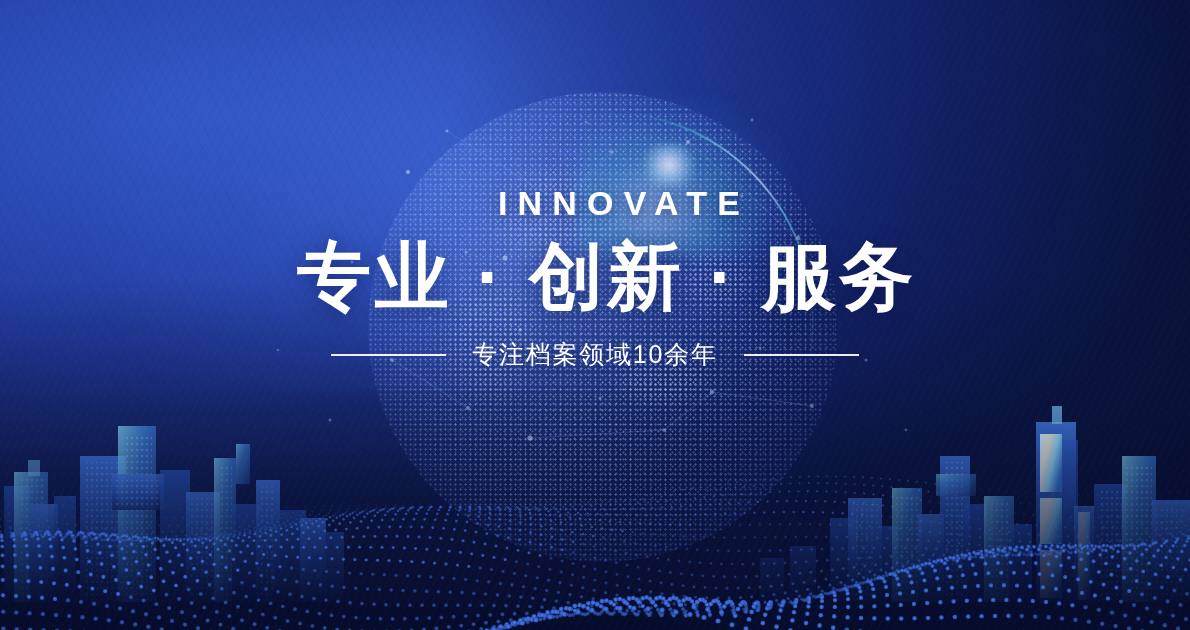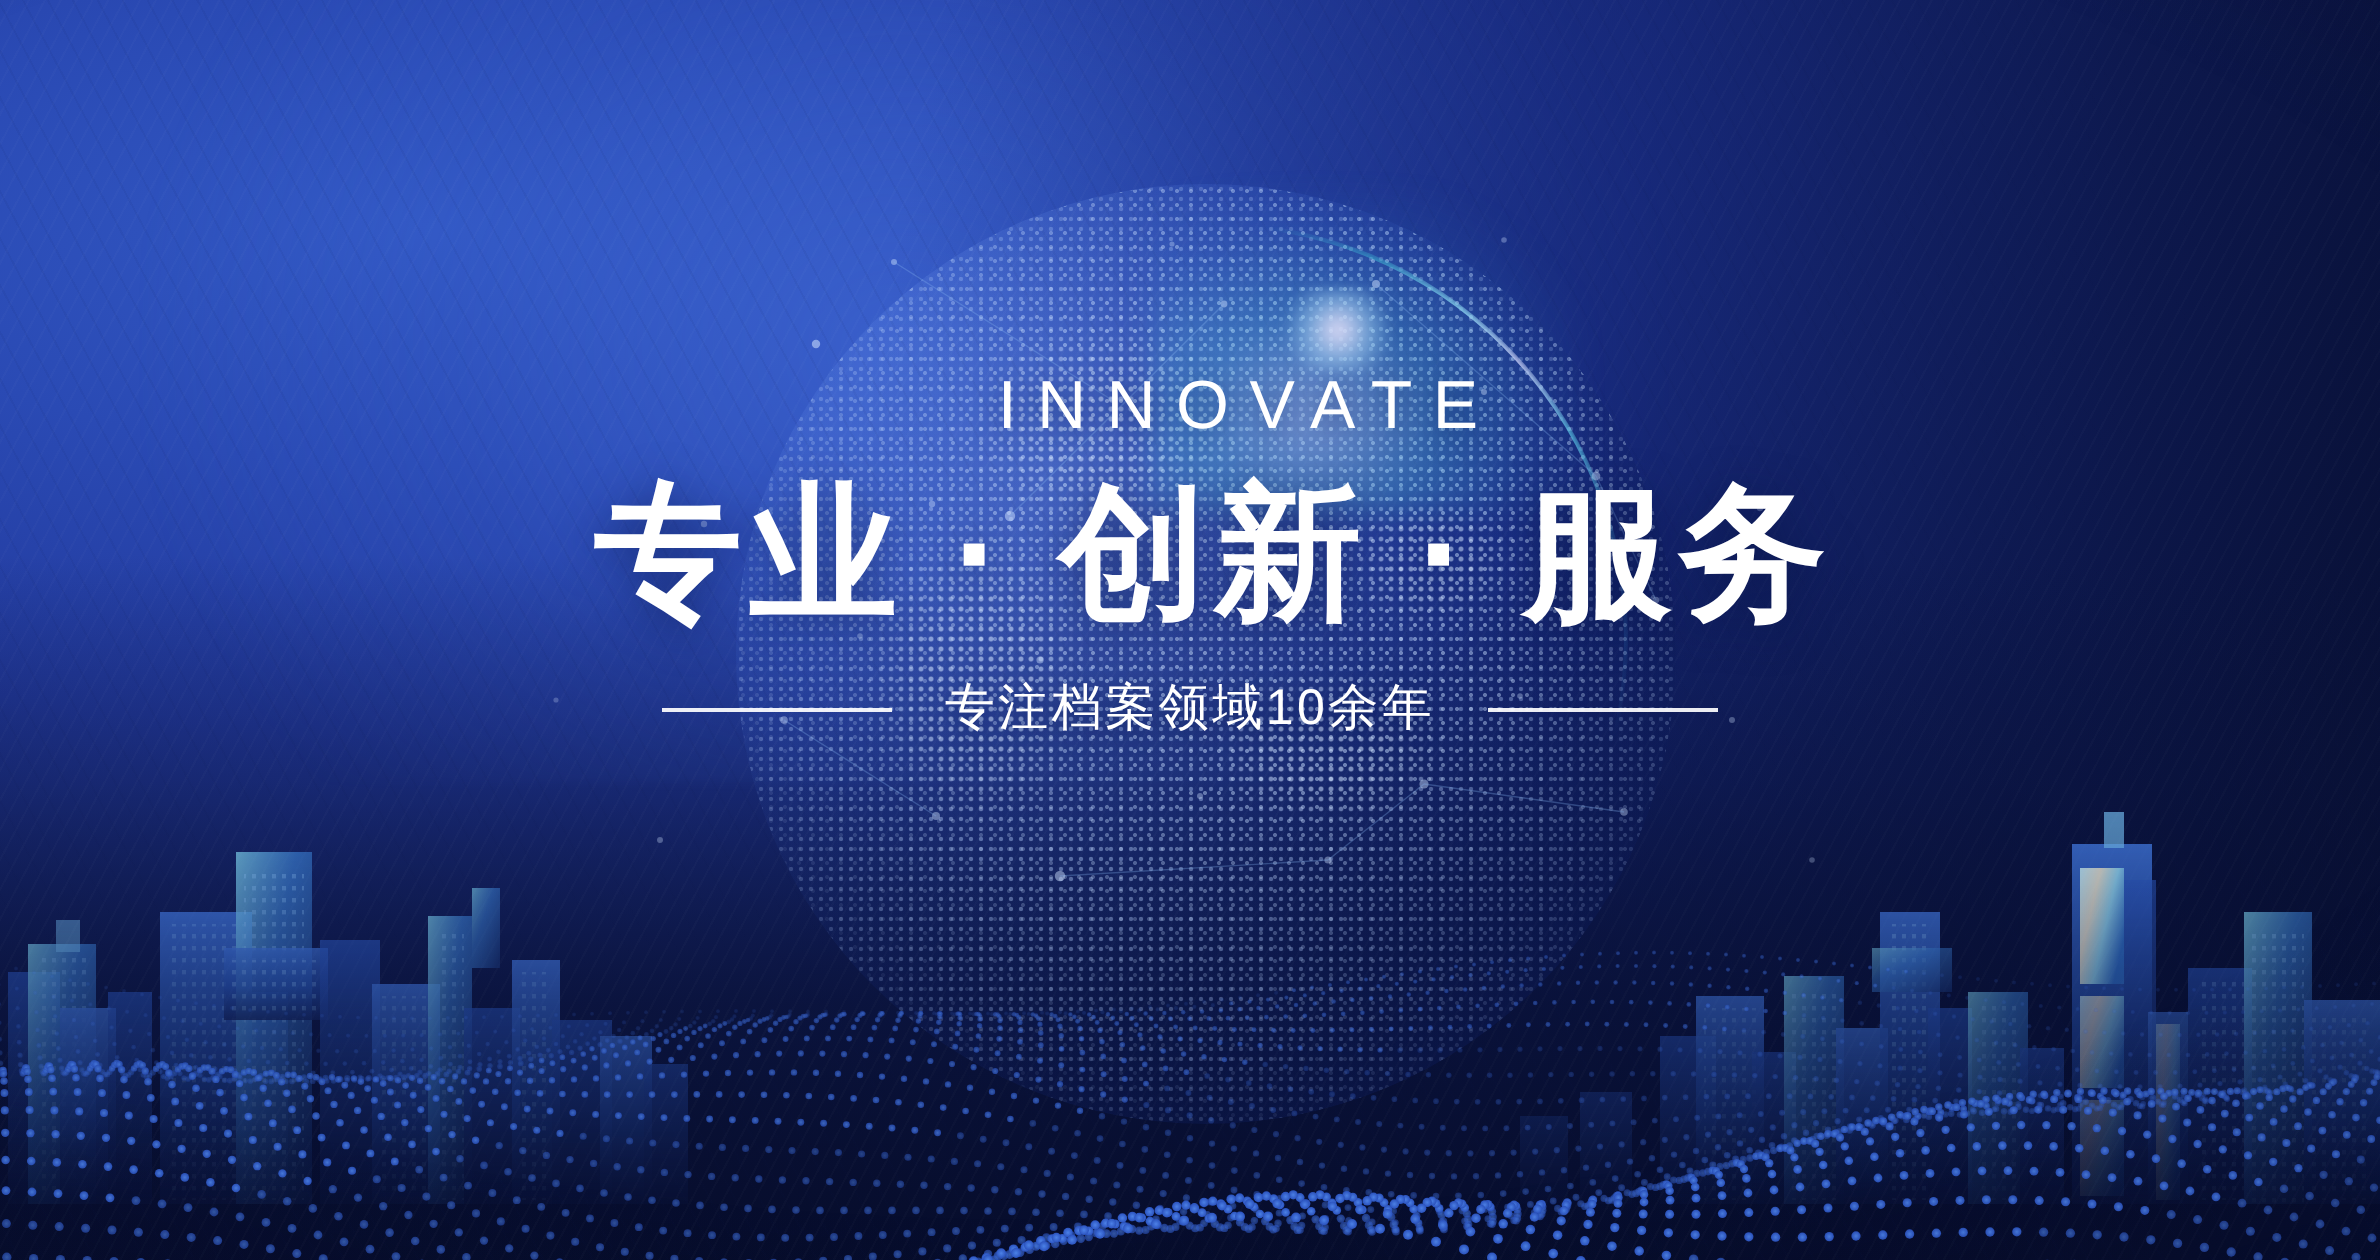--- a/index.html
+++ b/index.html
@@ -166,21 +166,21 @@
 
   
   .content {
     position: absolute;
     left: 0; right: 0; top: 186px;
     text-align: center;
     z-index: 6;
   }
   .eyebrow {
     font-size: 34px;
-    font-weight: normal;
+    font-weight: bold;
     letter-spacing: 0.30em;
     color: #ffffff;
     text-indent: 0.30em;
     line-height: 1;
     text-shadow: 0 2px 14px rgba(10,25,80,0.55);
     padding-left: 48px;
   }
   .headline {
     margin-top: 18px;
     font-size: 74px;

